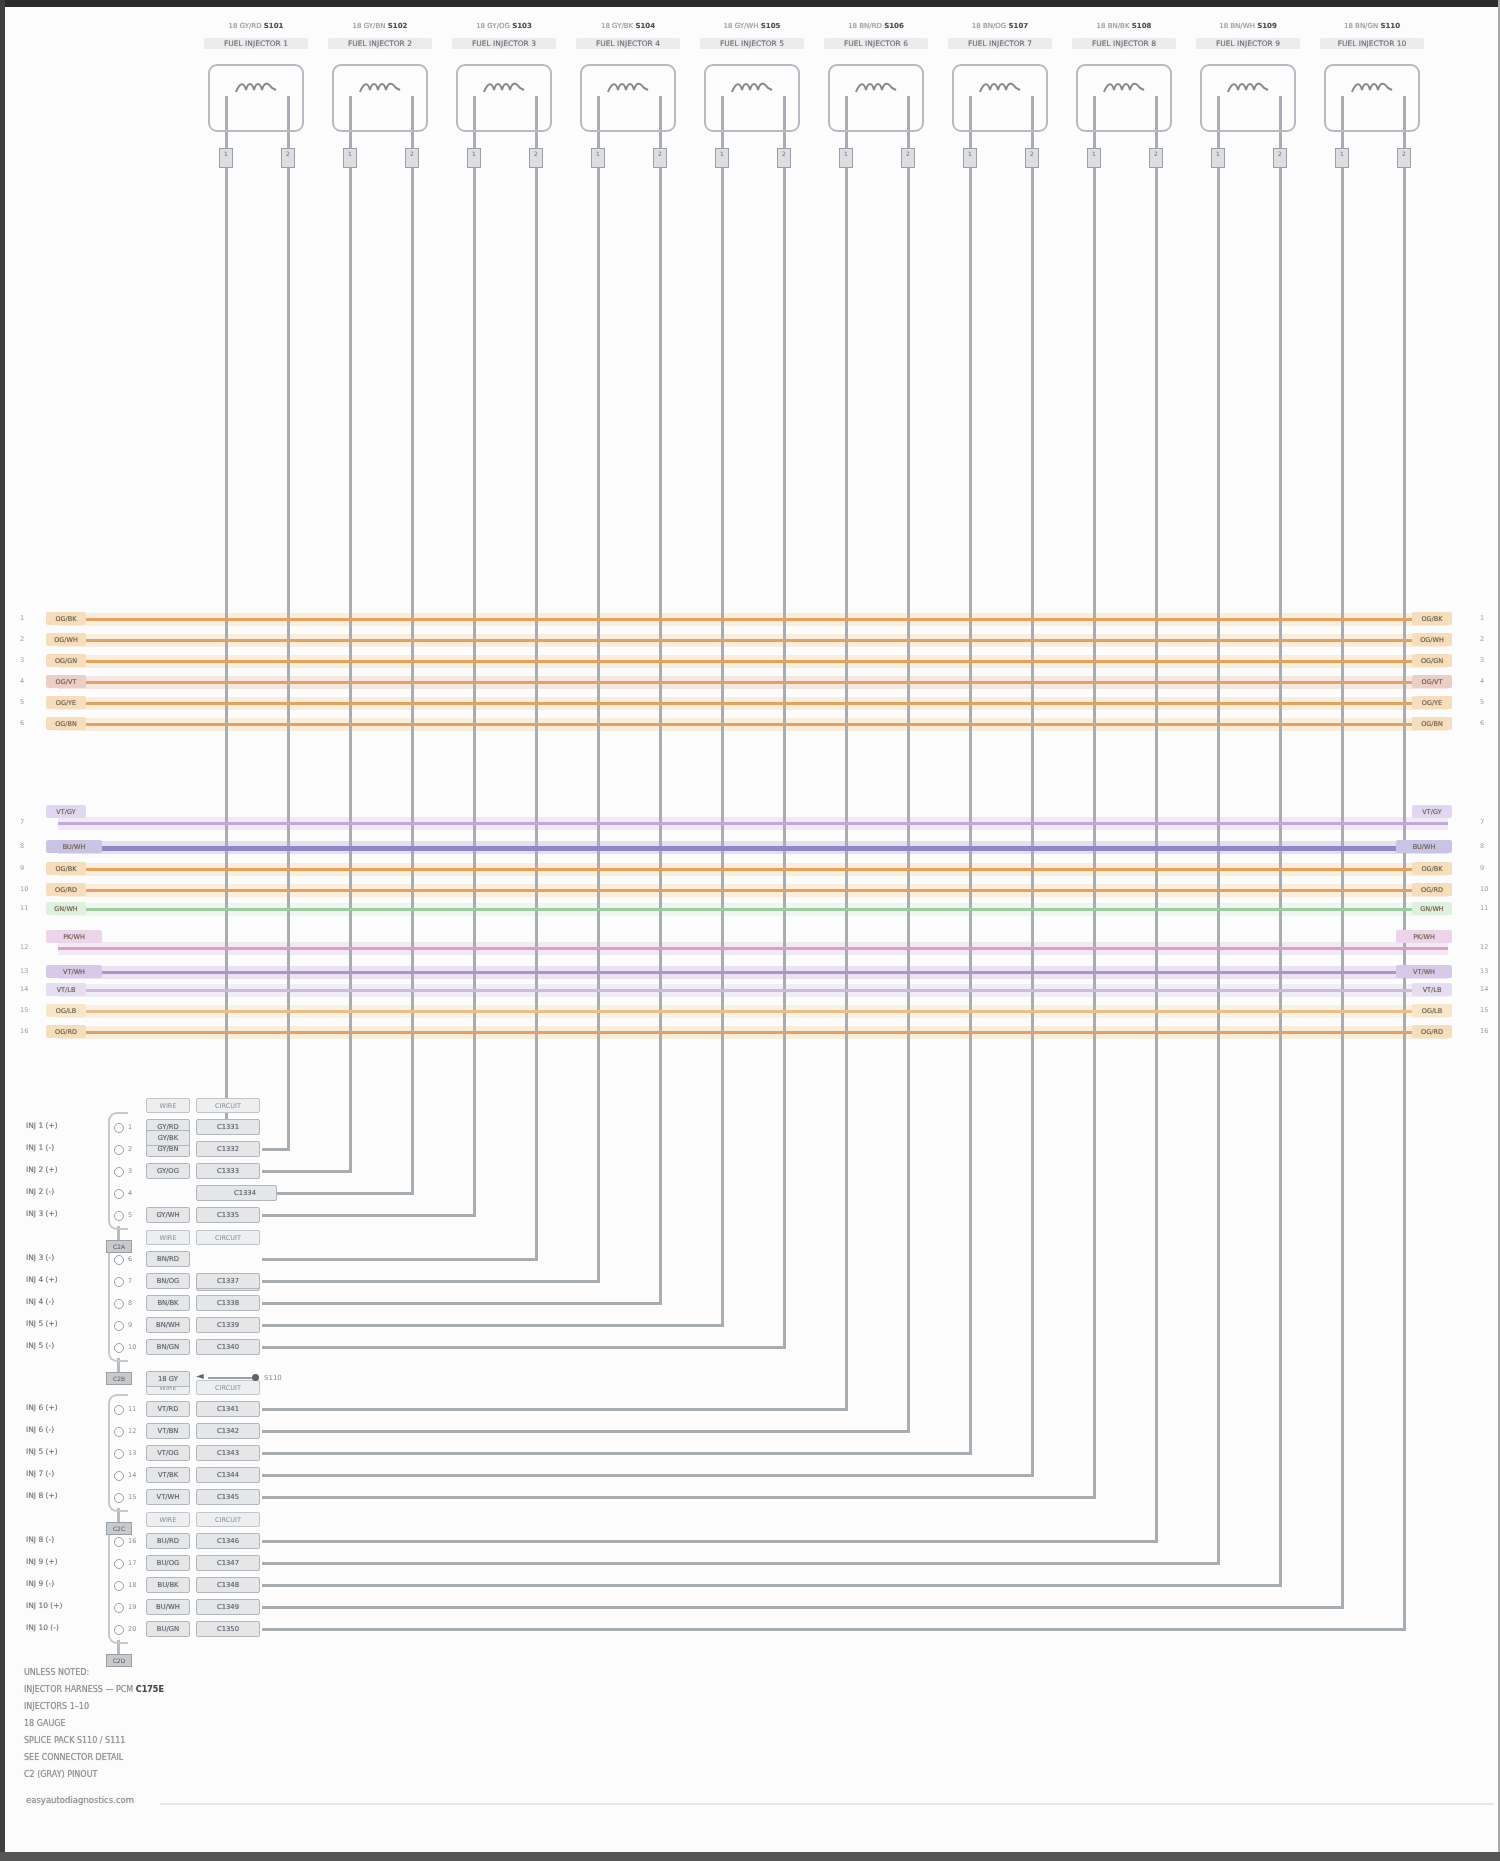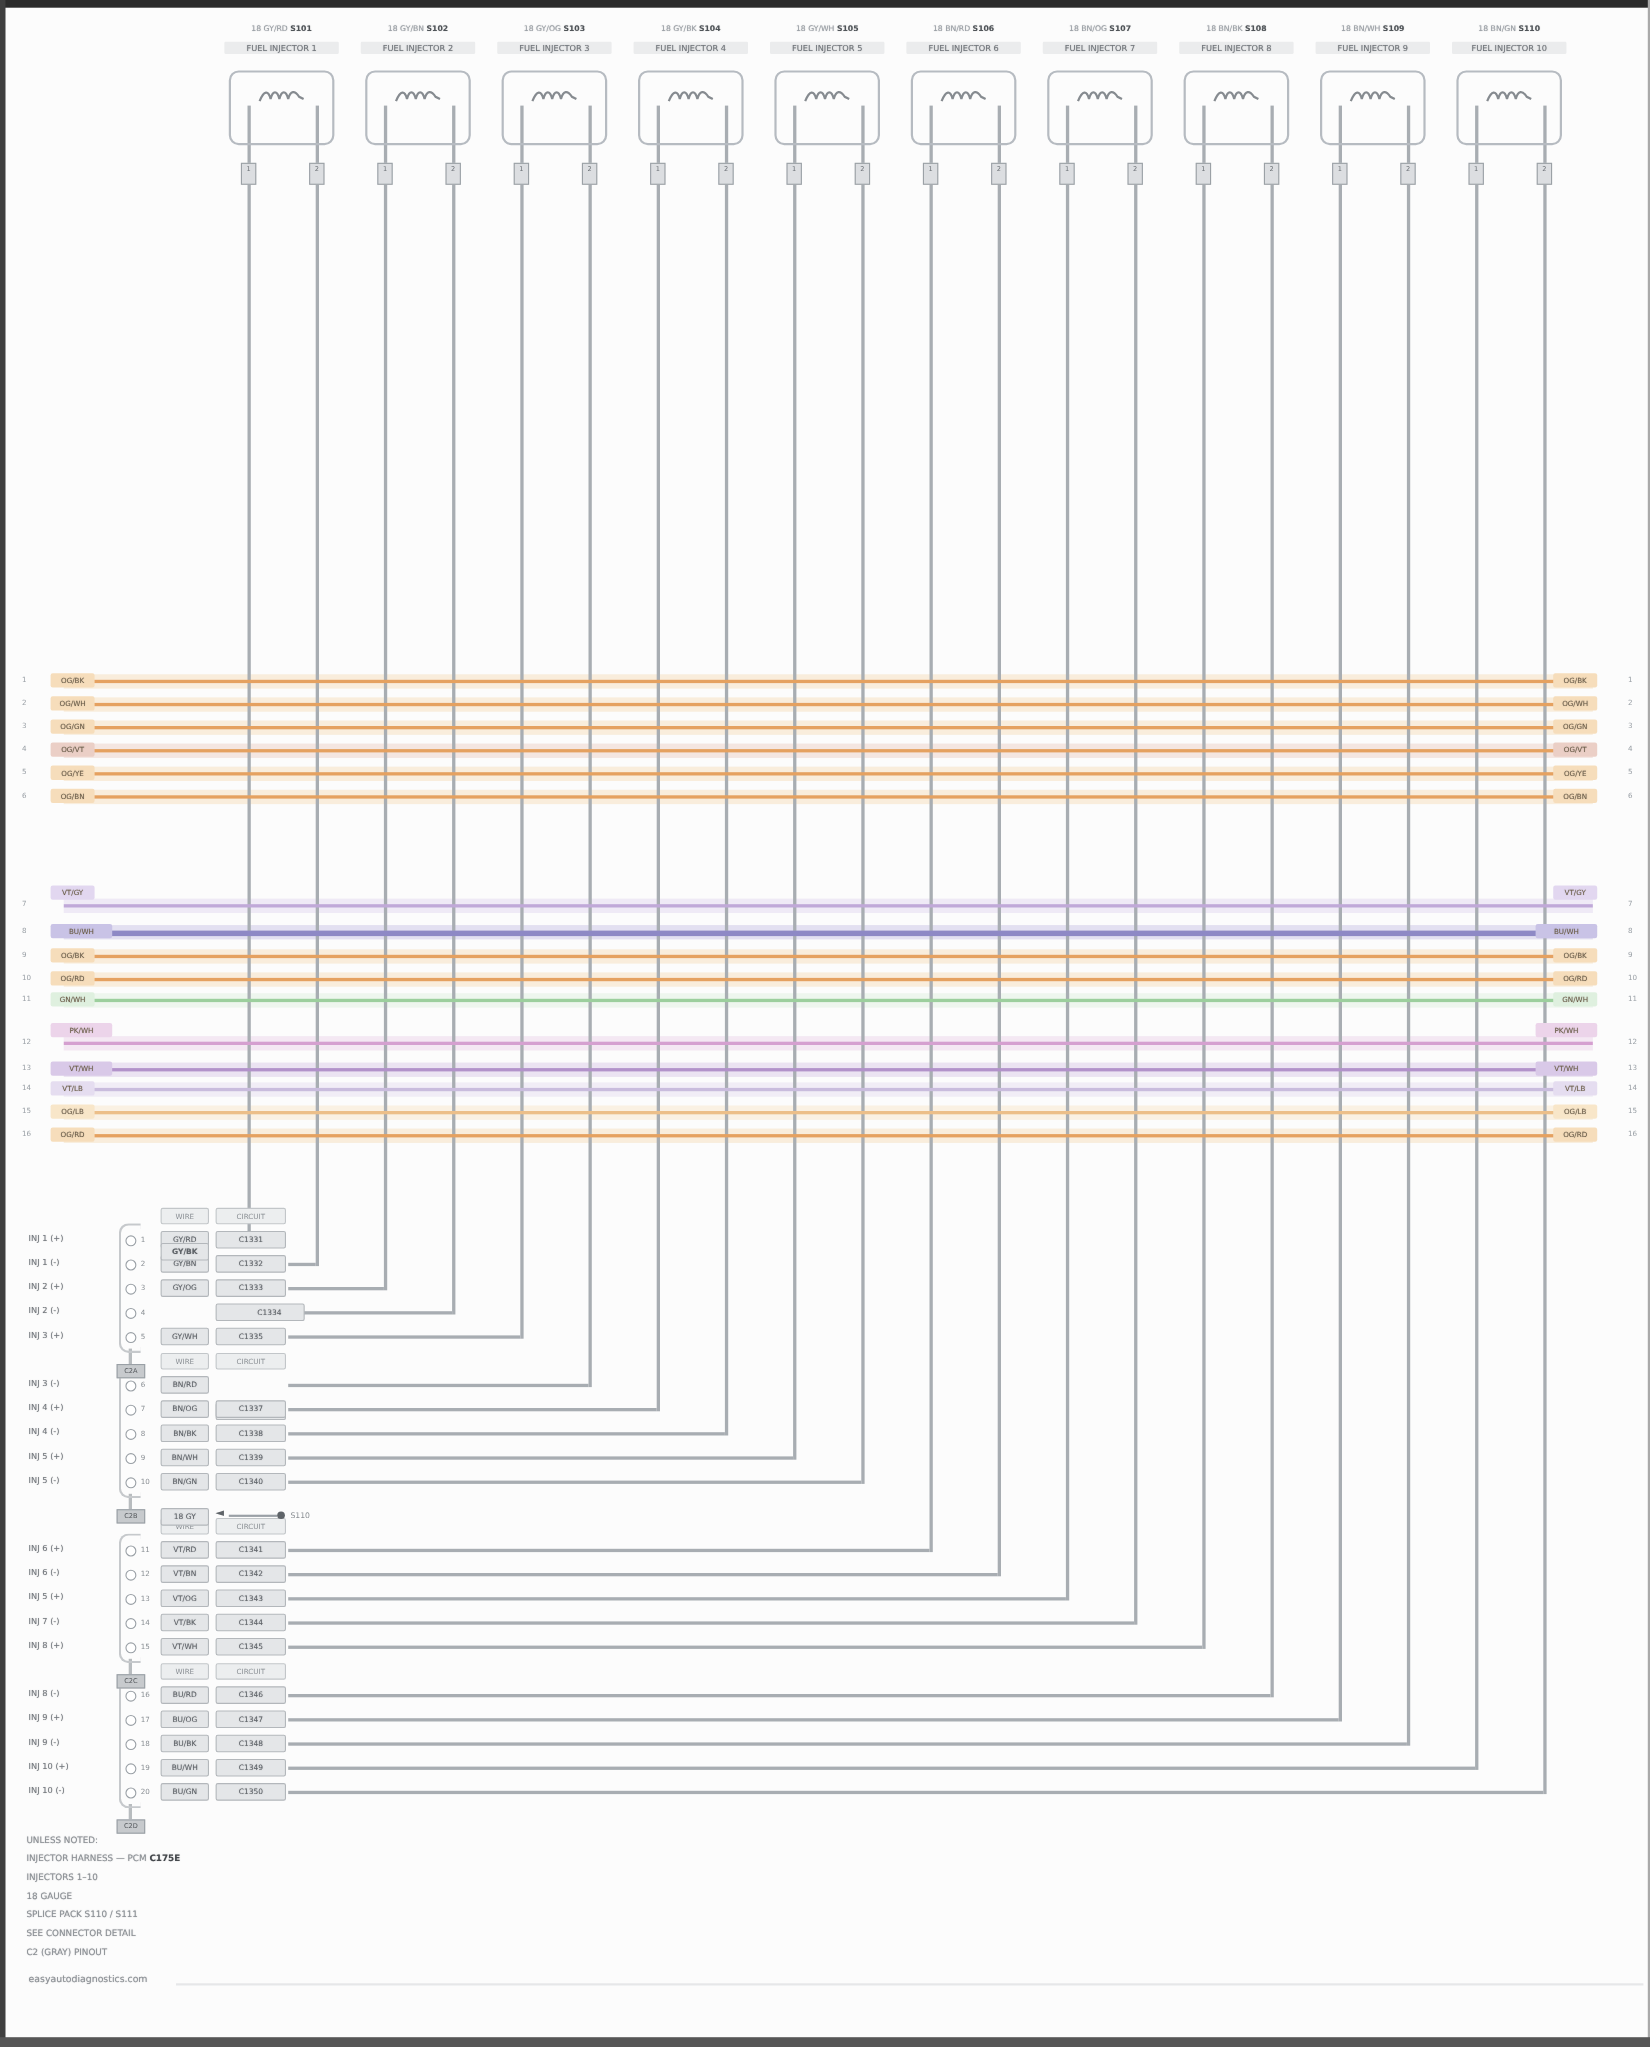--- a/index.html
+++ b/index.html
@@ -287,21 +287,21 @@
       <div class="cellbox" style="left:146px;top:1141px;width:42px;">GY/BN</div>
       <div class="cellbox" style="left:196px;top:1141px;width:62px;">C1332</div>
       <div class="row-label" style="left:26px;top:1166px;">INJ 2 (+)</div>
       <div class="pin-circle" style="left:114px;top:1167px;"></div>
       <div class="pin-num" style="left:128px;top:1168px;">3</div>
       <div class="cellbox" style="left:146px;top:1163px;width:42px;">GY/OG</div>
       <div class="cellbox" style="left:196px;top:1163px;width:62px;">C1333</div>
       <div class="row-label" style="left:26px;top:1188px;">INJ 2 (-)</div>
       <div class="pin-circle" style="left:114px;top:1189px;"></div>
       <div class="pin-num" style="left:128px;top:1190px;">4</div>
-      <div class="cellbox" style="left:146px;top:1130px;width:42px;font-weight:bold;">GY/BK</div>
+      <div class="cellbox" style="left:146px;top:1130px;width:42px;">GY/BK</div>
       <div class="cellbox" style="left:196px;top:1185px;width:62px;padding-left:17px;">C1334</div>
       <div class="row-label" style="left:26px;top:1210px;">INJ 3 (+)</div>
       <div class="pin-circle" style="left:114px;top:1211px;"></div>
       <div class="pin-num" style="left:128px;top:1212px;">5</div>
       <div class="cellbox" style="left:146px;top:1207px;width:42px;">GY/WH</div>
       <div class="cellbox" style="left:196px;top:1207px;width:62px;">C1335</div>
       <div class="headbox" style="left:146px;top:1230px;width:42px;">WIRE</div>
       <div class="headbox" style="left:196px;top:1230px;width:62px;">CIRCUIT</div>
       <div class="bracket" style="left:108px;top:1244px;width:18px;height:114px;"></div>
       <div class="vwire" style="left:117px;top:1358px;height:14px;background:#b8bcbf;"></div>

